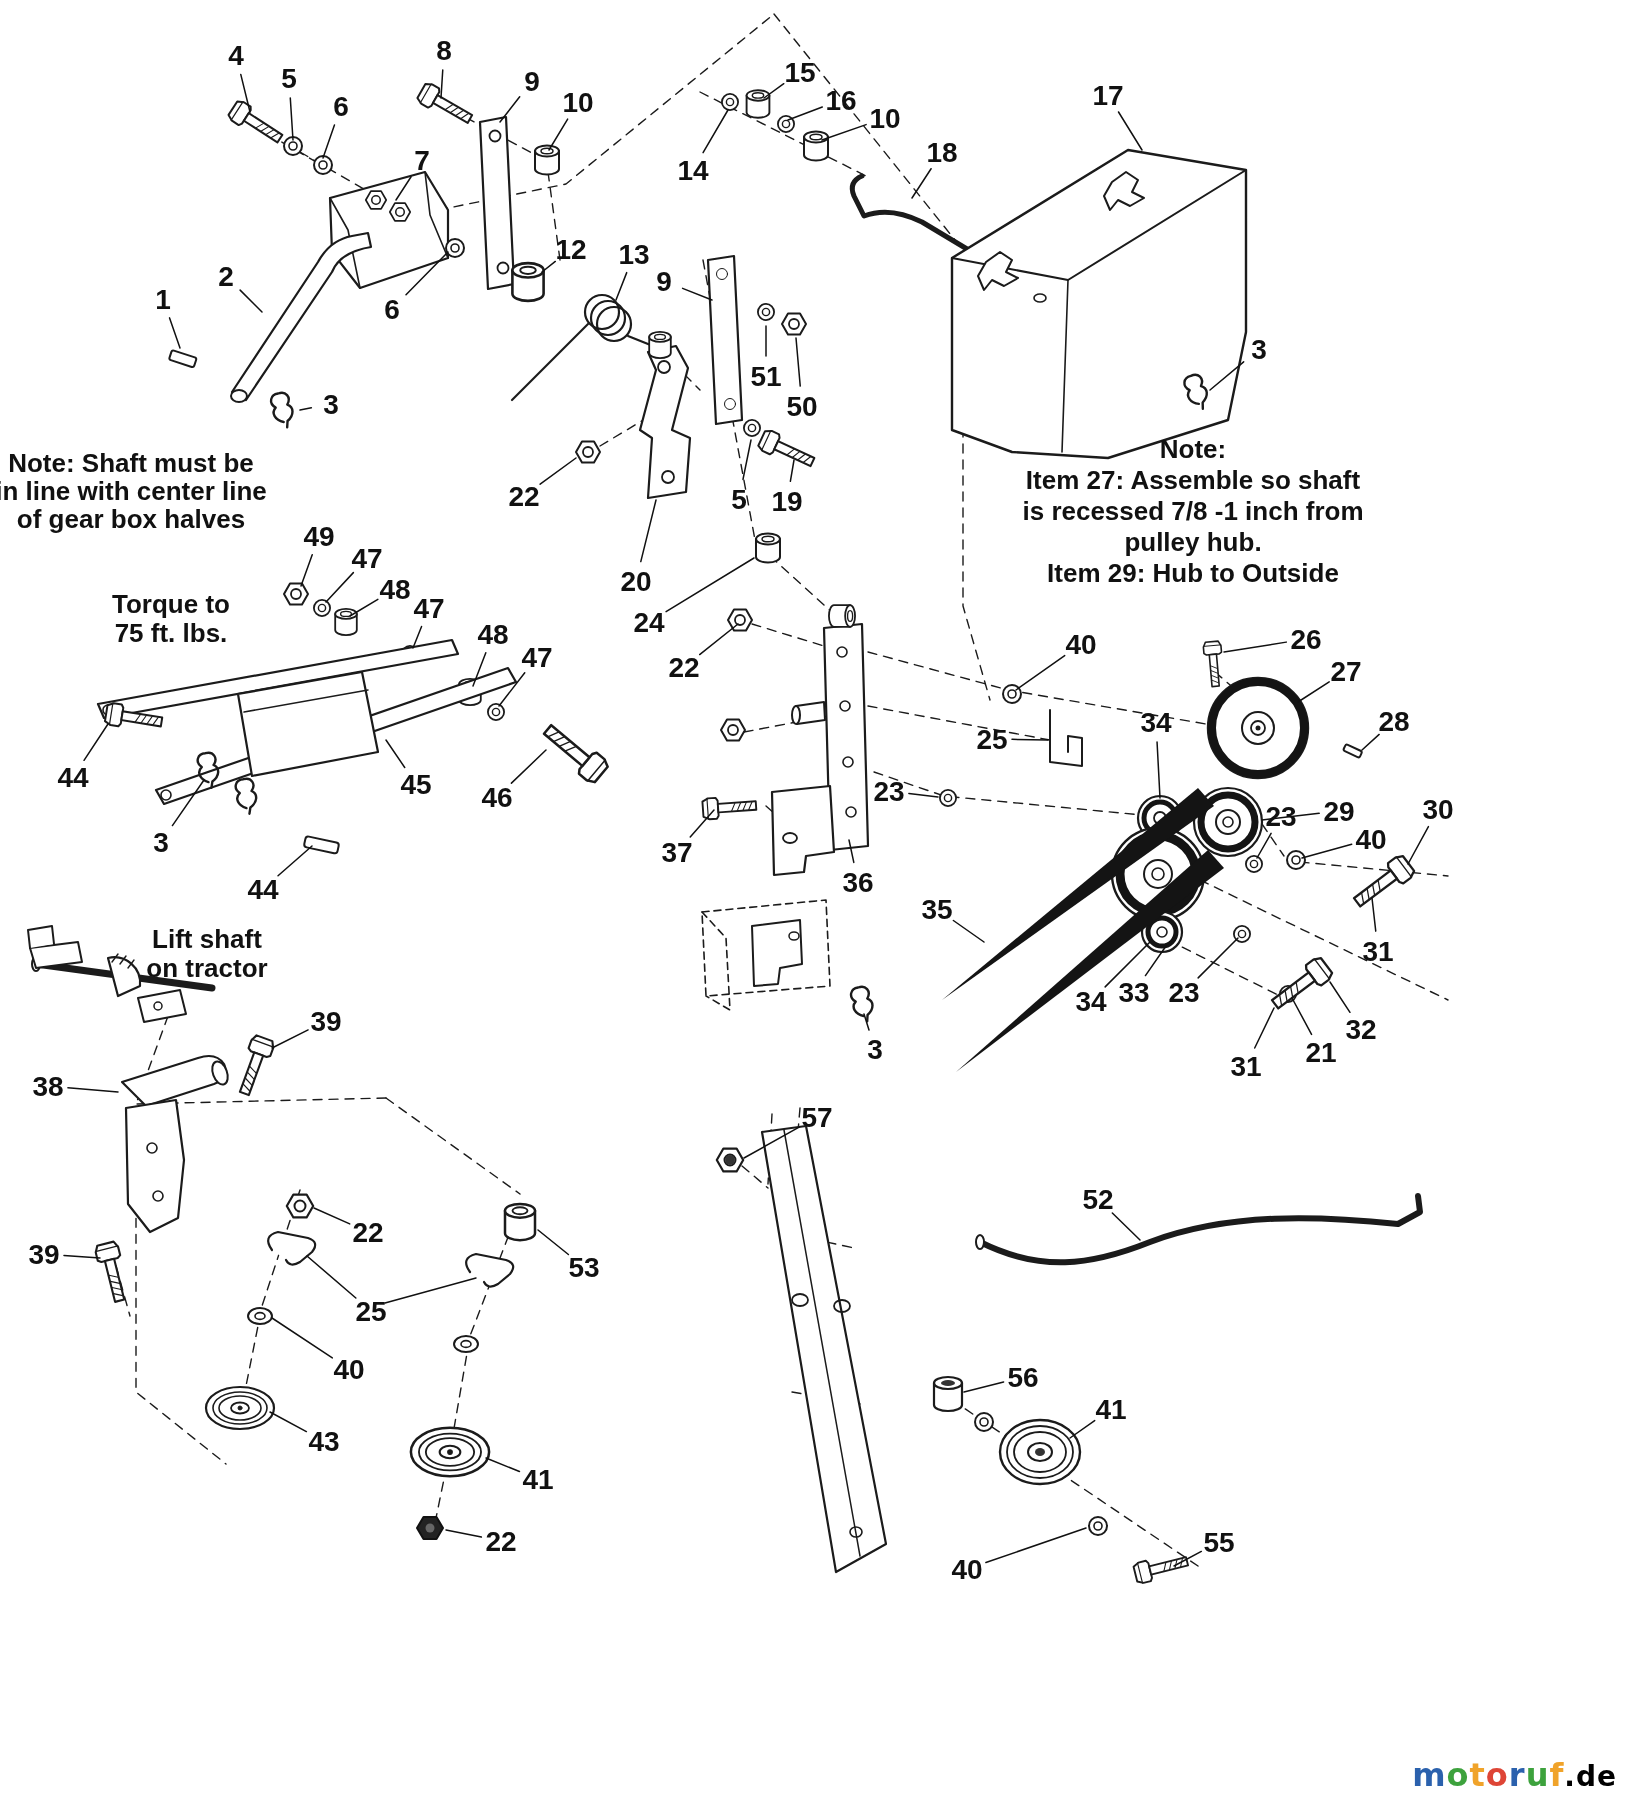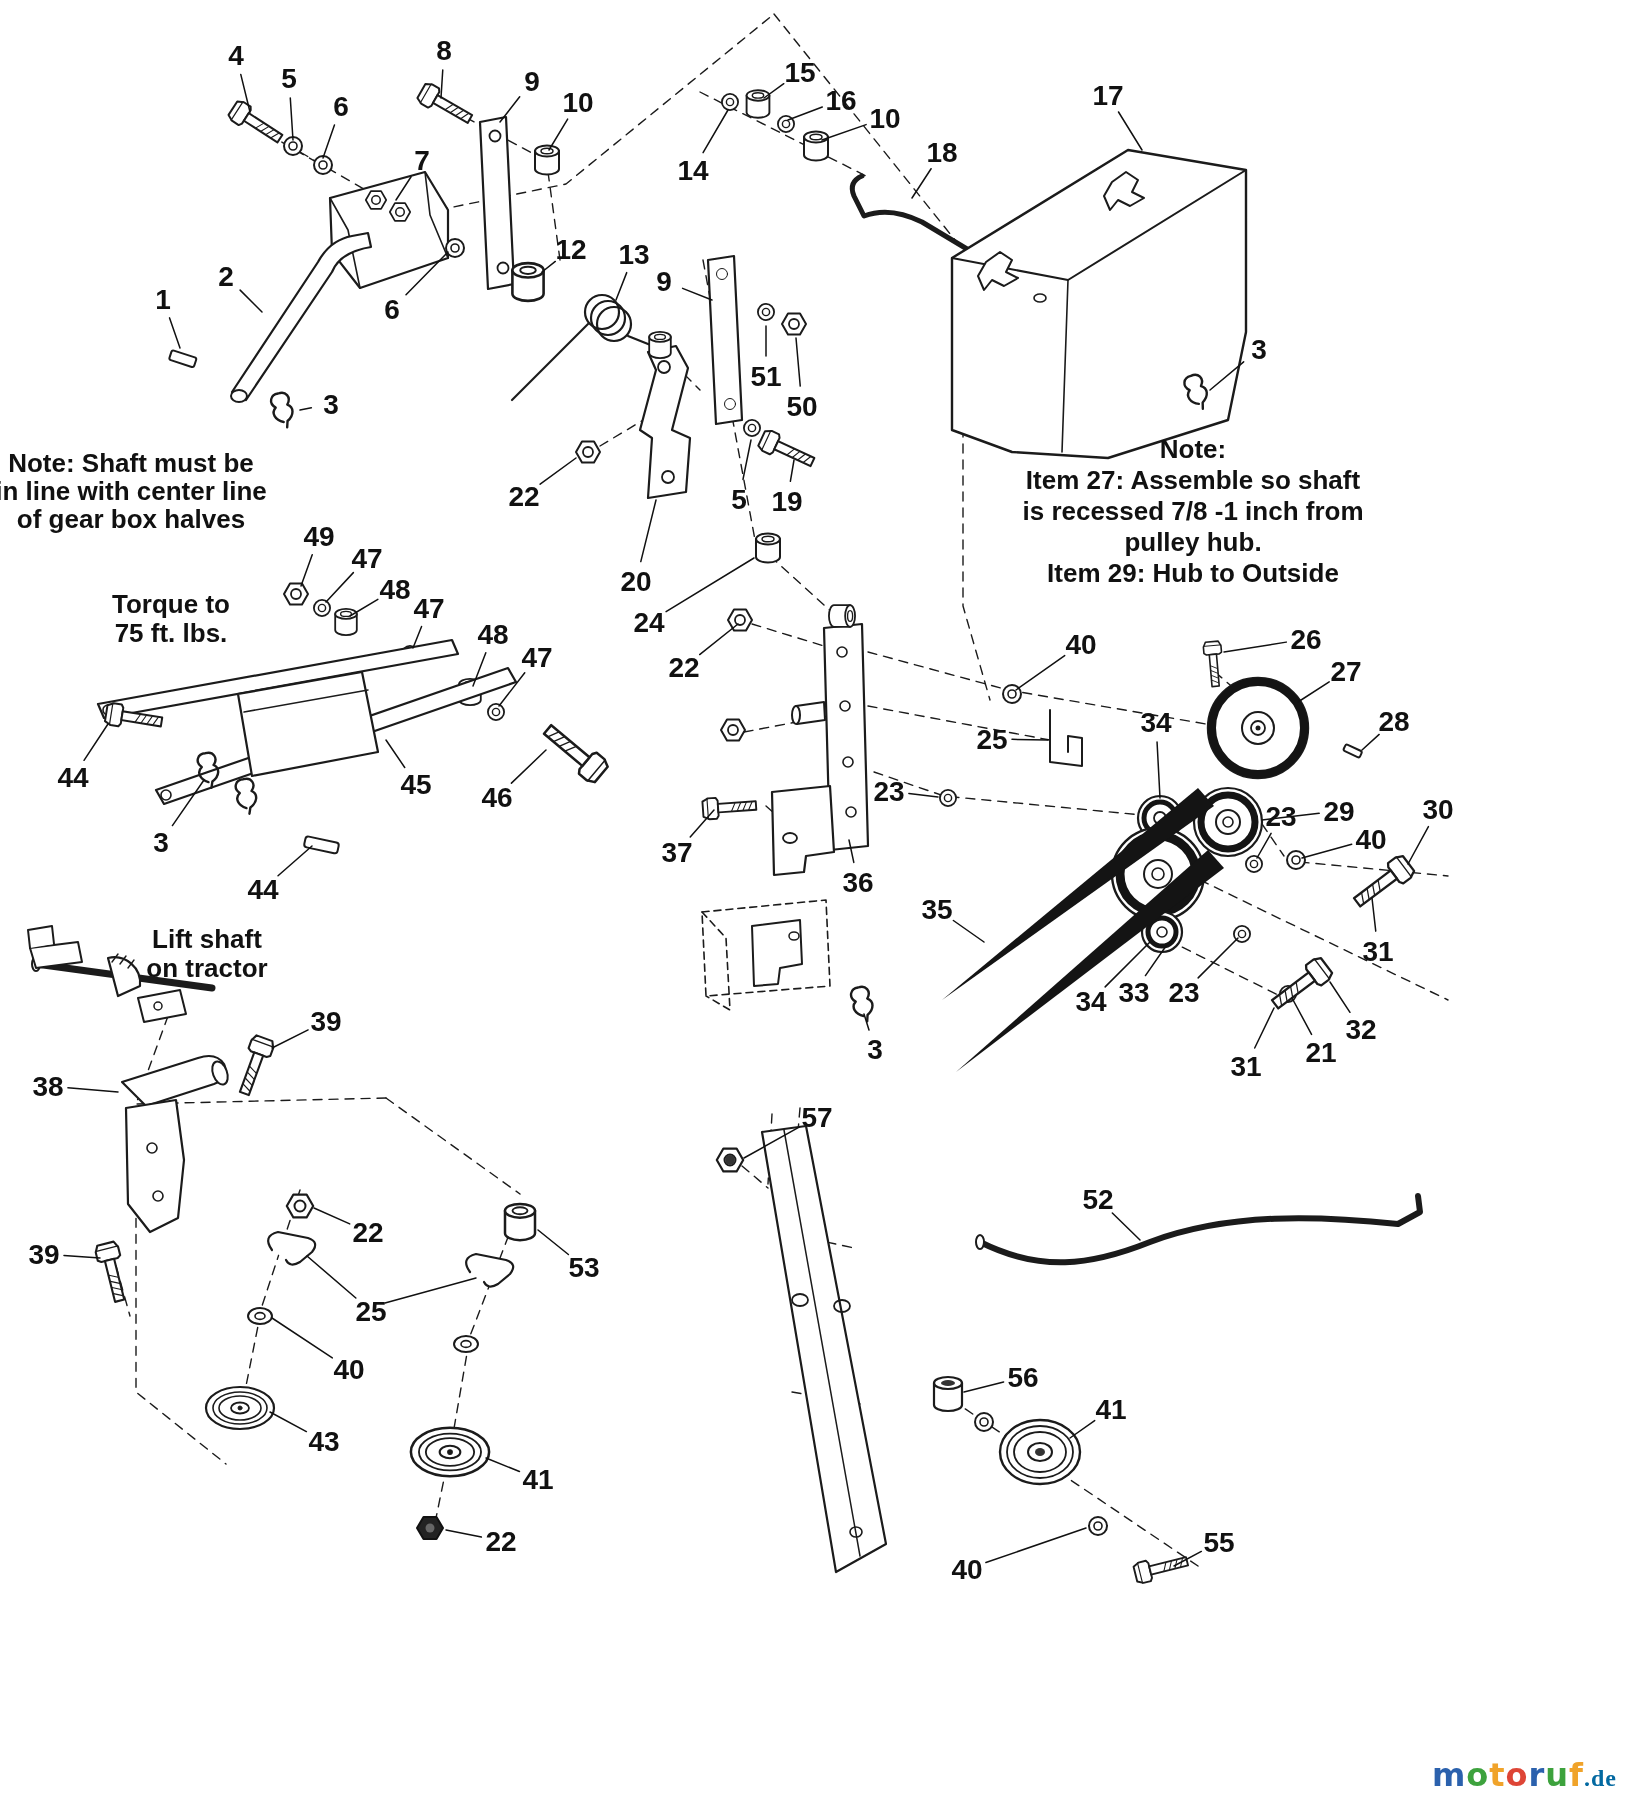--- a/index.html
+++ b/index.html
@@ -6,21 +6,21 @@
   #stage{position:relative;width:1631px;height:1800px;background:#fff;overflow:hidden;
          font-family:"Liberation Sans",sans-serif;}
   #diagram-svg{position:absolute;left:0;top:0;}
   .dash path{stroke:#1b1b1b;stroke-width:1.4;fill:none;stroke-dasharray:9 7;}
   .part-num{font:700 28px "Liberation Sans",sans-serif;fill:#111;
             text-anchor:middle;dominant-baseline:central;}
   .note-text{font:700 26px "Liberation Sans",sans-serif;fill:#111;text-anchor:middle;}
   .leader{stroke:#111;stroke-width:1.5;fill:none;}
   #watermark{position:absolute;right:14px;bottom:6px;
              font:700 32px "DejaVu Sans",sans-serif;letter-spacing:1px;}
-  #watermark .suffix{font-size:24px;color:#0369a1;font-family:Liberation Serif, serif;}
+  #watermark .suffix{font-size:28px;color:#000000;}
 </style>
 </head>
 <body>
 
 <div id="stage">
 <svg id="diagram-svg" width="1631" height="1800" viewBox="0 0 1631 1800" stroke-linejoin="round" stroke-linecap="round">
 
   <defs>
     <g id="hexnut">
       <polygon points="-12,0 -6,-10.4 6,-10.4 12,0 6,10.4 -6,10.4" fill="#fff" stroke="#1b1b1b" stroke-width="2"></polygon>

